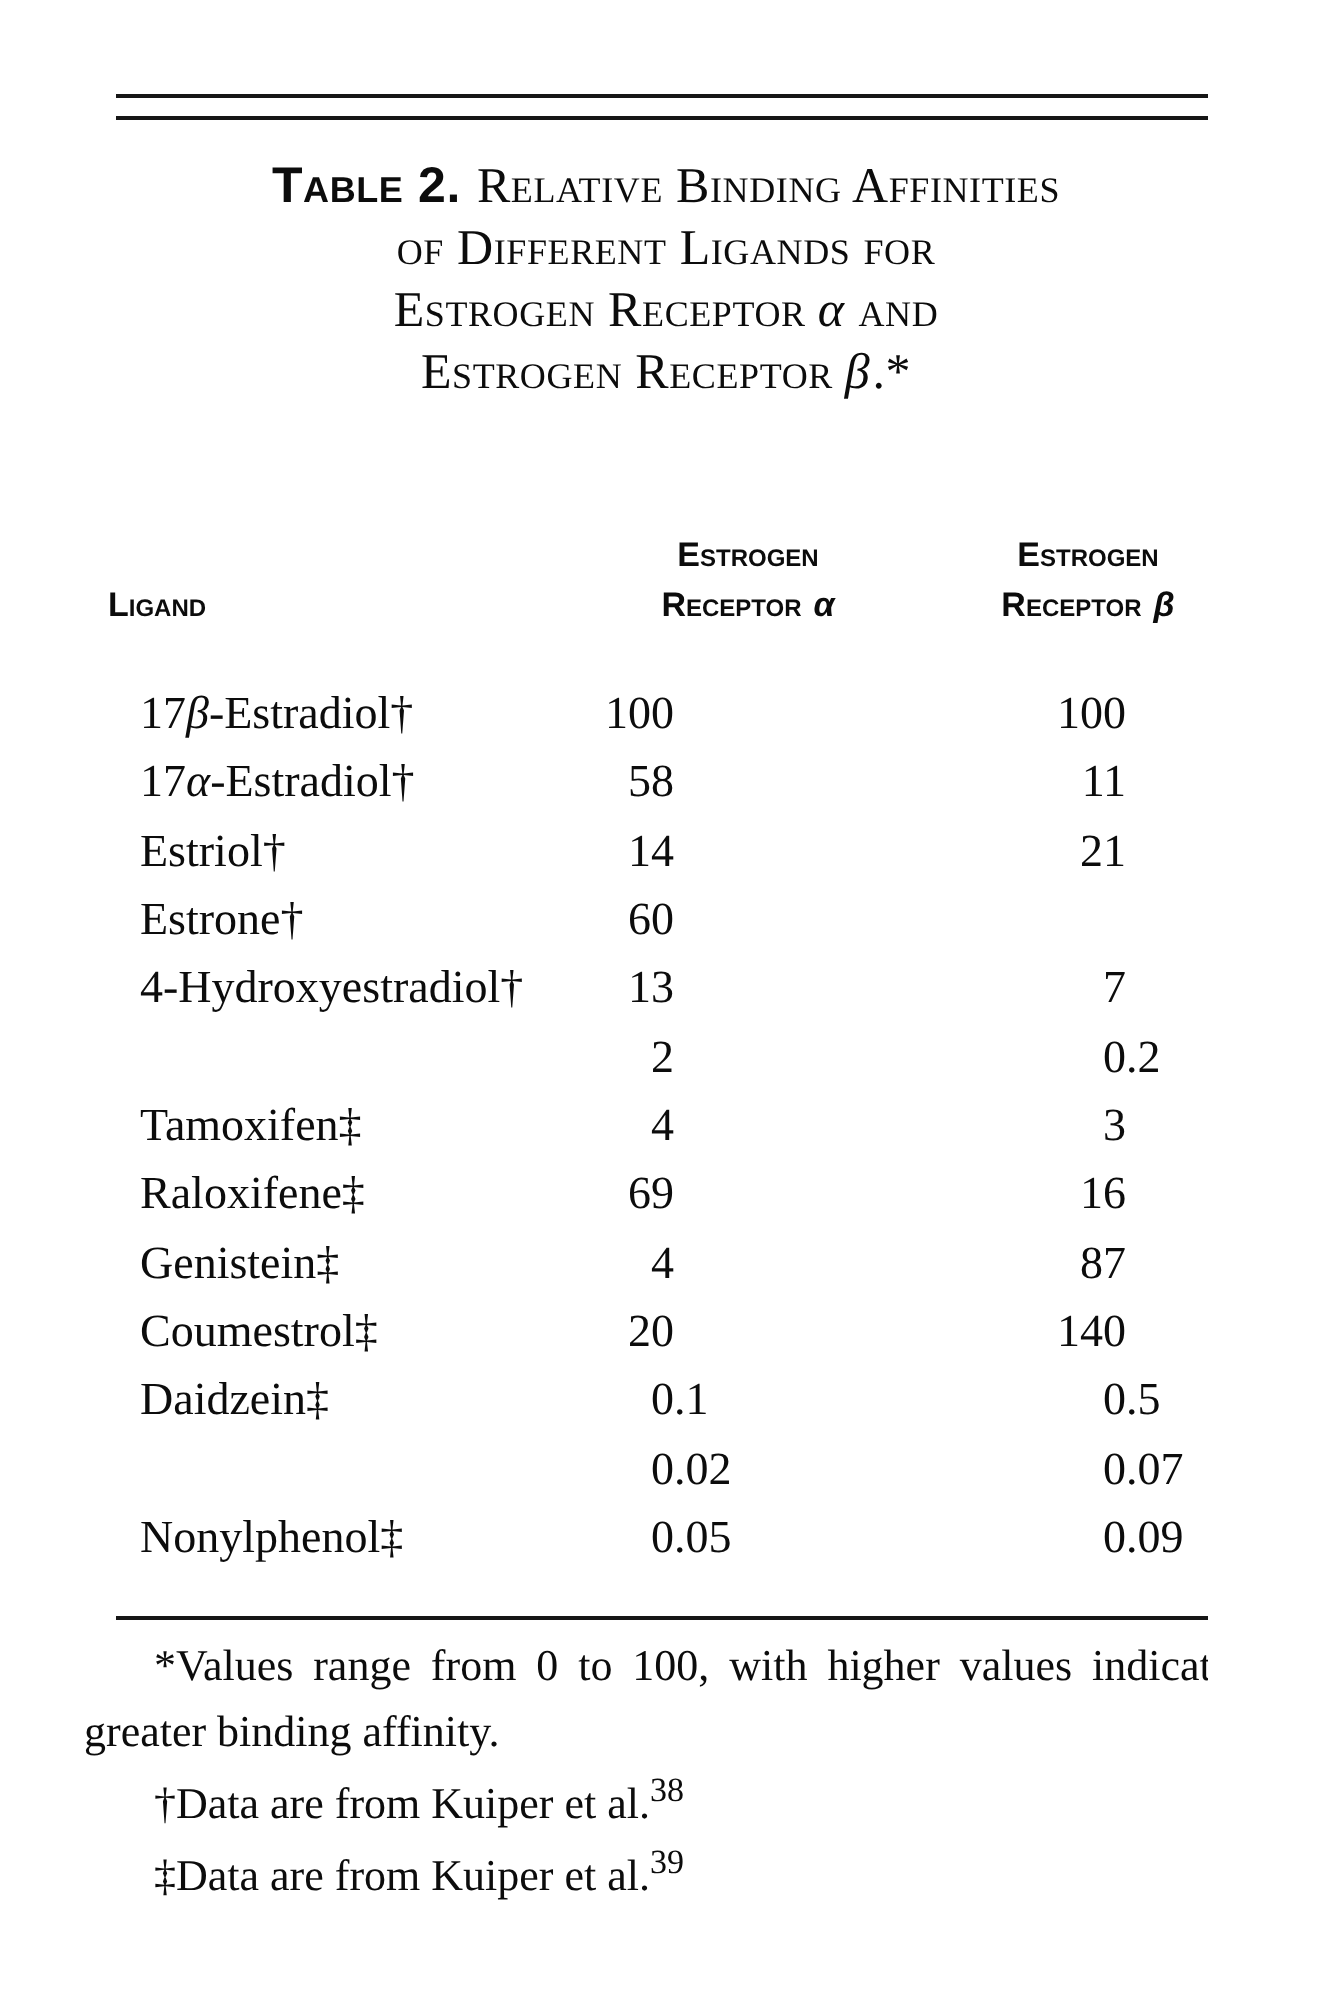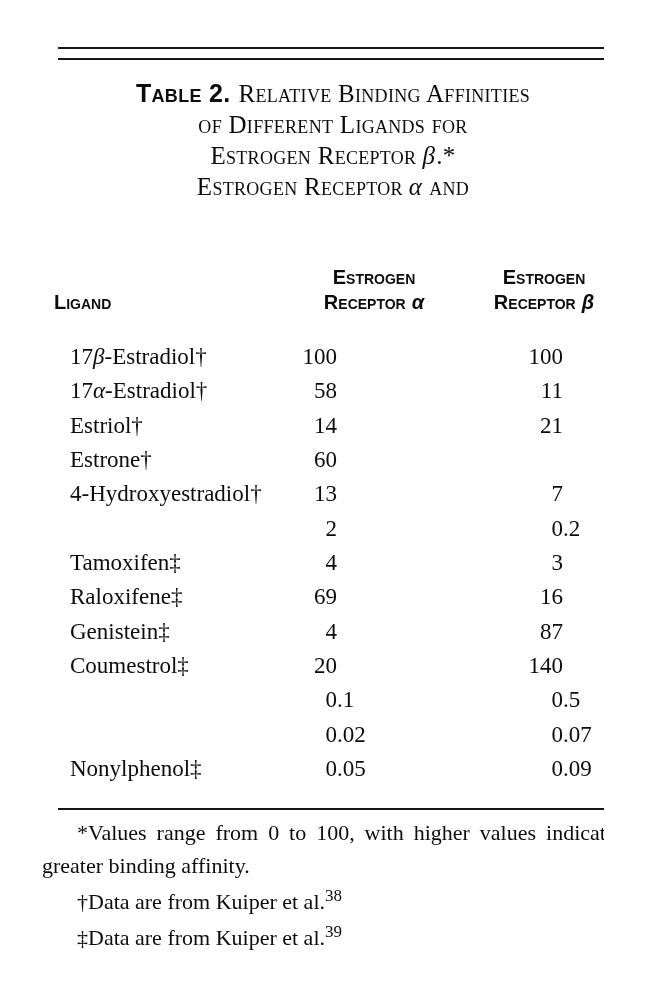--- a/index.html
+++ b/index.html
@@ -33,21 +33,21 @@
     font-weight:700;
     margin-right:8px;
   }
   .gk{font-variant:normal;font-style:italic;margin-left:6px;}
   .suffix{margin-left:7px;}
   .suffix-tight{margin-left:1px;font-variant:normal;}
   
   .hdr, .hdr-ligand{
     position:absolute;
     font-family:"Liberation Sans","DejaVu Sans",sans-serif;
-    font-weight:700;font-size:20px;line-height:25px;
+    font-weight:700;font-size:17px;line-height:25px;
     font-variant:small-caps;
   }
   .hdr{top:265px;width:220px;text-align:center;}
   .hdr-alpha{left:264px;}
   .hdr-beta{left:434px;}
   .hdr-ligand{top:290px;left:54px;}
   .hdr .gk{margin-left:6px;}
   
   .tbody{position:absolute;left:0;top:340px;width:666px;padding-left:16px;}
   .trow{position:relative;height:34.35px;font-size:23px;line-height:34.35px;}
@@ -71,24 +71,24 @@
 <div class="page">
 
   <div class="rule-double"></div>
 
   <div class="title">
     <div class="title-line">
       <span class="tlabel">Table 2.</span><span>Relative Binding Affinities</span>
     </div>
     <div class="title-line">of Different Ligands for</div>
     <div class="title-line">
+      <span>Estrogen Receptor</span><i class="gk">α</i><span class="suffix">and</span>
+    </div>
+    <div class="title-line">
       <span>Estrogen Receptor</span><i class="gk">β</i><span class="suffix-tight">.*</span>
-    </div>
-    <div class="title-line">
-      <span>Estrogen Receptor</span><i class="gk">α</i><span class="suffix">and</span>
     </div>
   </div>
 
   <div class="hdr-ligand">Ligand</div>
 
   <div class="hdr hdr-alpha">
     <div>Estrogen</div>
     <div><span>Receptor</span><i class="gk">α</i></div>
   </div>
 
@@ -197,20 +197,21 @@
         <span class="cell-num cell-alpha">
           <span class="int">20</span>
           <span class="frac"></span>
         </span>
         <span class="cell-num cell-beta">
           <span class="int">140</span>
           <span class="frac"></span>
         </span>
       </div>
       <div class="trow">
+        <span class="cell-ligand">Daidzein‡</span>
         <span class="cell-num cell-alpha">
           <span class="int">0</span>
           <span class="frac">.1</span>
         </span>
         <span class="cell-num cell-beta">
           <span class="int">0</span>
           <span class="frac">.5</span>
         </span>
       </div>
       <div class="trow">

